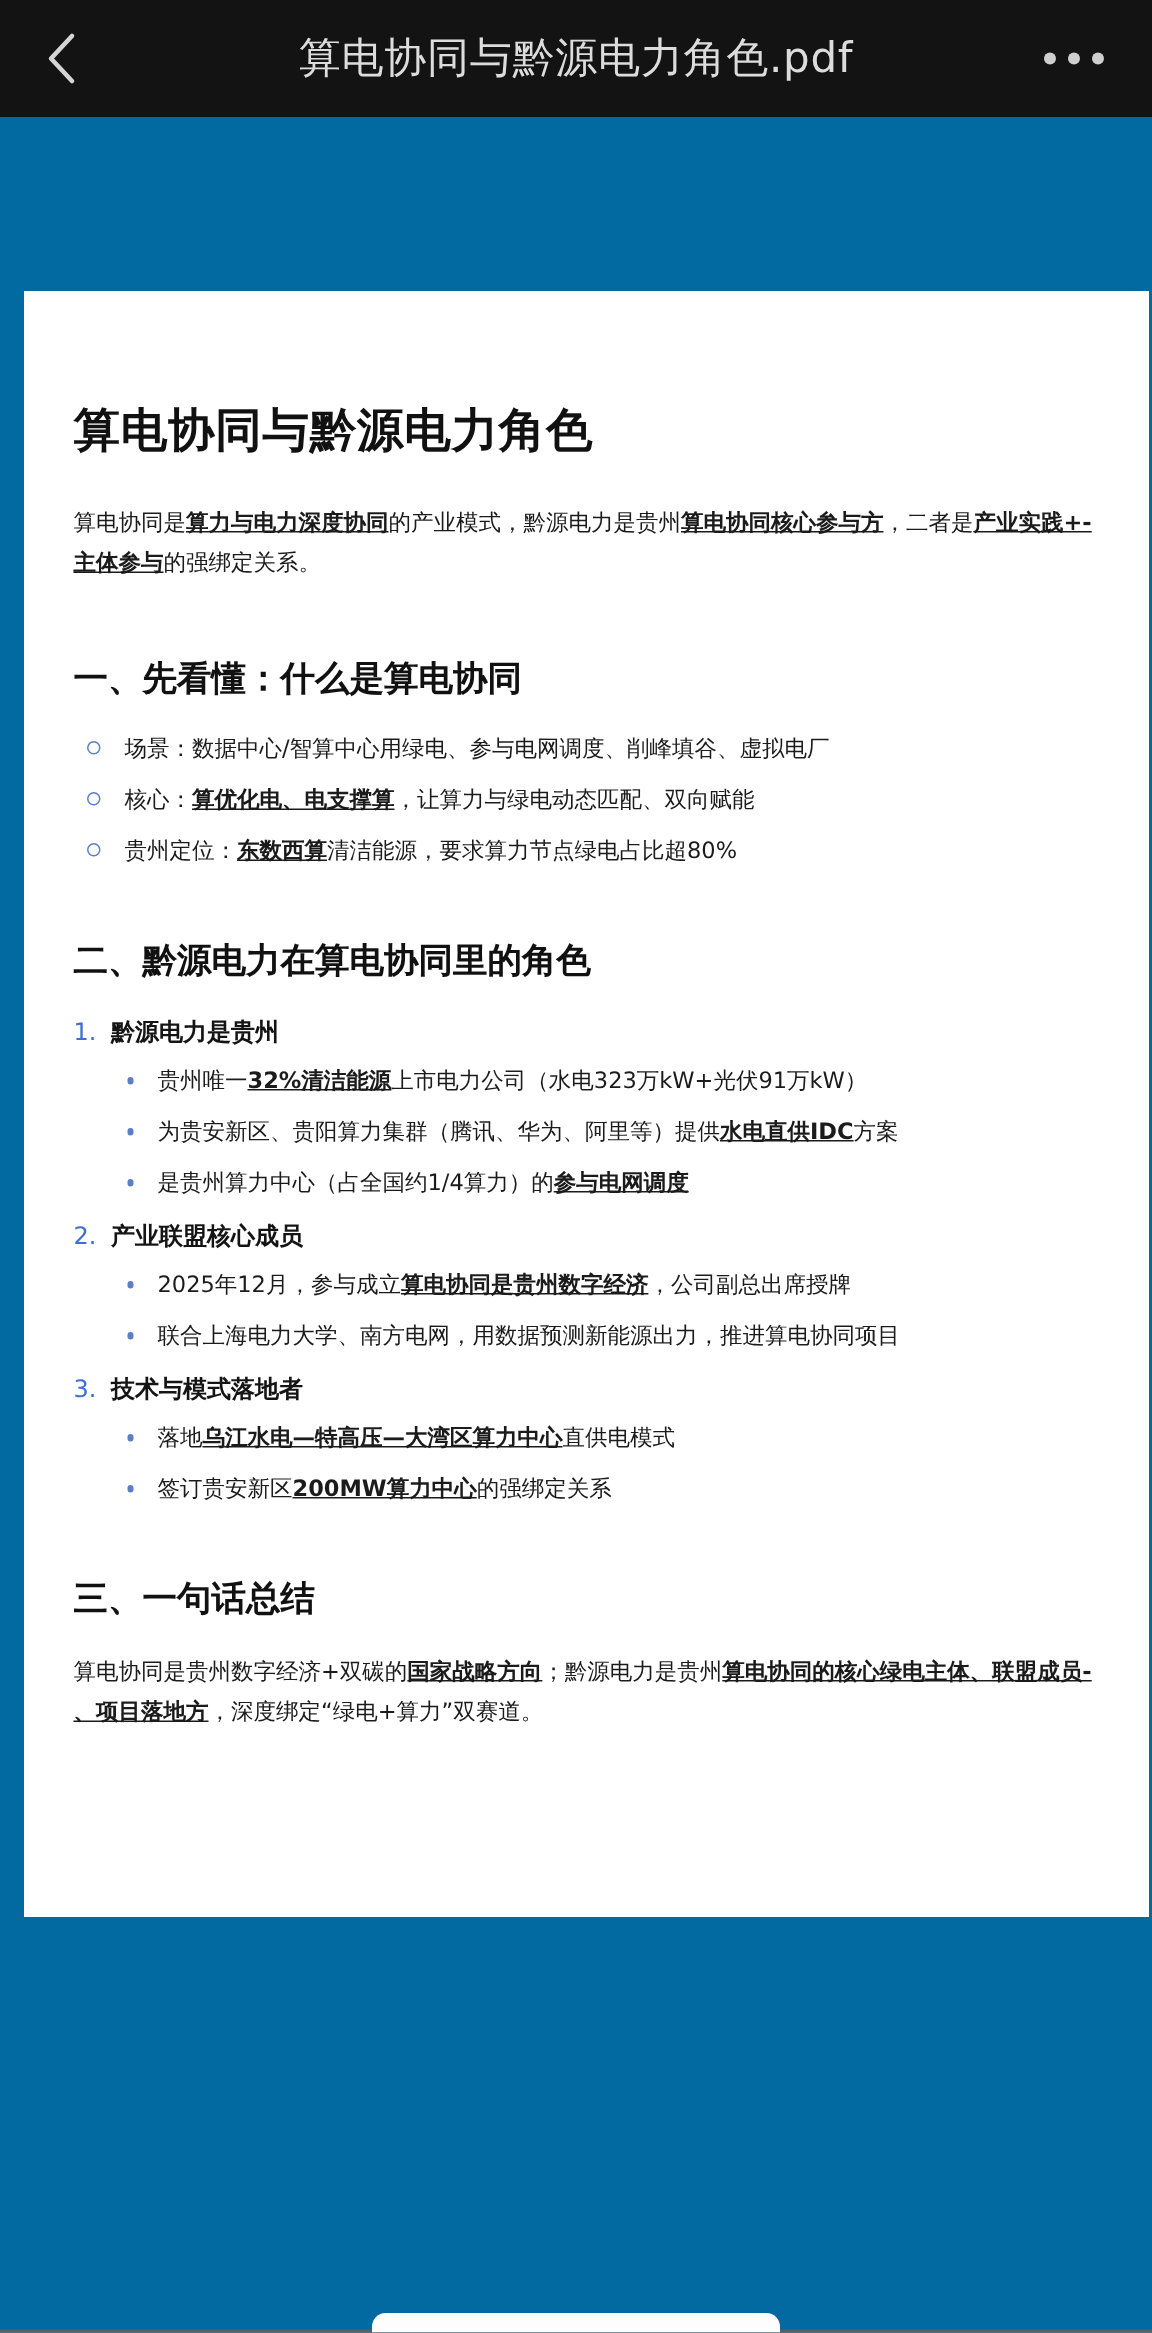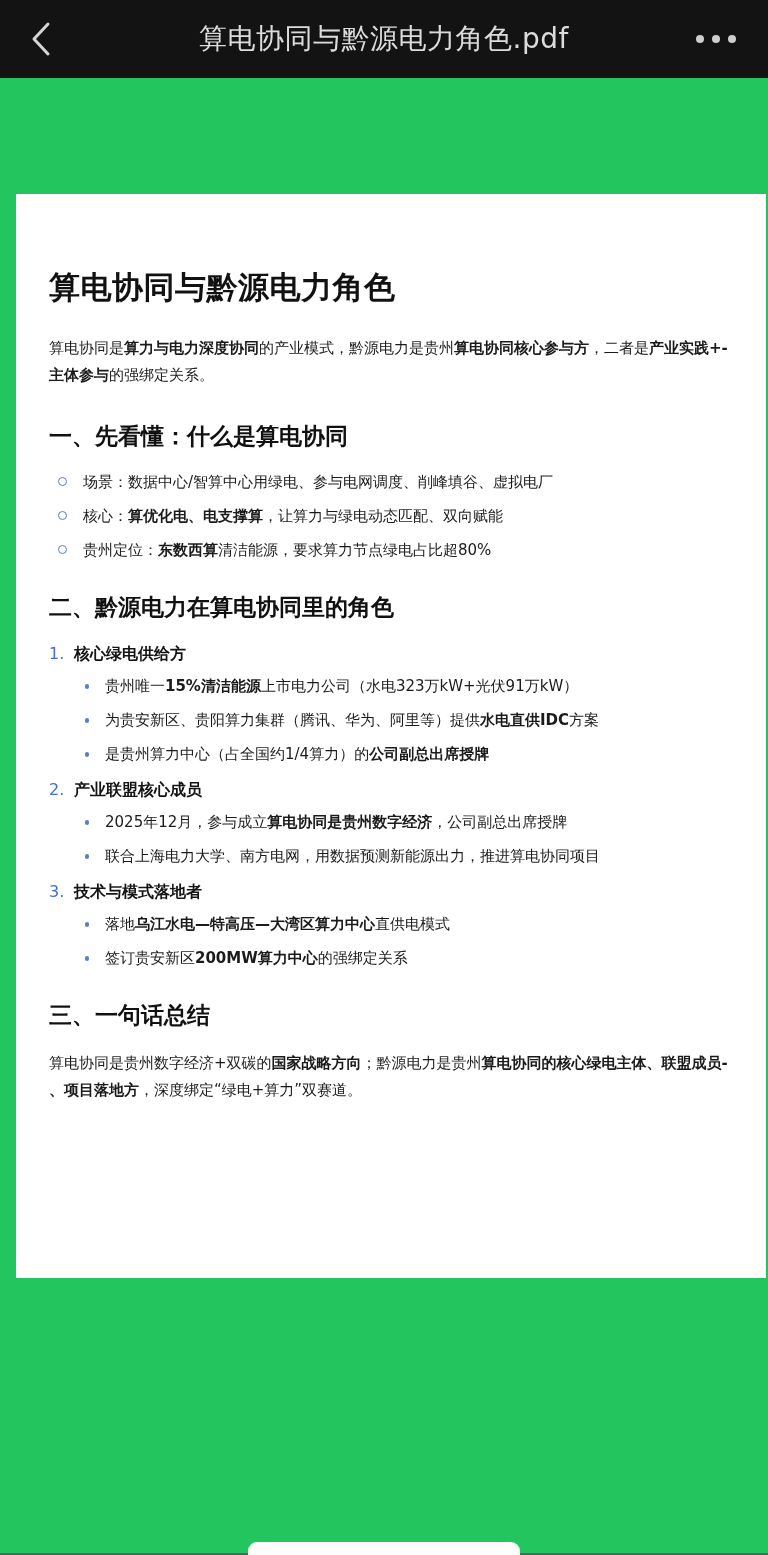--- a/index.html
+++ b/index.html
@@ -2,21 +2,21 @@
 <html><head>
 <meta charset="utf-8">
 <style>
   html,body{margin:0;padding:0;}
   body{
     width:768px;height:1555px;
     background:#131313;
     font-family:"DejaVu Sans","Liberation Sans",sans-serif;
     -webkit-font-smoothing:antialiased;
   }
-  .screen{position:relative;width:768px;height:1555px;background:#22c55e;overflow:hidden;}
+  .screen{position:relative;width:768px;height:1555px;background:#0369a1;overflow:hidden;}
 
   
   .topbar{
     position:absolute;top:0;left:0;right:0;height:78px;
     display:flex;align-items:center;justify-content:center;
     background:#131313;
   }
   .back-btn{
     position:absolute;left:16px;top:14px;width:50px;height:50px;
     background:none;border:none;padding:0;cursor:pointer;
@@ -40,24 +40,24 @@
     padding:74px 29px 0 33px;box-sizing:border-box;
     overflow:hidden;
   }
   .doc-title{
     font-size:31px;font-weight:700;color:#111;
     margin:0 0 28px 0;line-height:1.25;letter-spacing:.5px;
   }
   .para{
     font-size:15px;line-height:27px;margin:0;color:#1b1b1b;
   }
-  .bd{font-weight:700;}
+  .bd{font-weight:700;text-decoration:underline;}
   h2.sec{
     font-size:23px;font-weight:700;color:#111;
-    margin:33px 0 20px 0;line-height:1.3;
+    margin:50px 0 20px 0;line-height:1.3;
   }
   
   .obullets{list-style:none;margin:0;padding:0;}
   .obullets li{
     display:flex;align-items:flex-start;margin:0 0 14px 0;
     font-size:15px;line-height:20px;
   }
   .circ{
     flex:0 0 auto;width:7px;height:7px;border:1.5px solid #5b7fc4;border-radius:50%;
     margin:5px 16px 0 9px;
@@ -128,34 +128,34 @@
         <span class="txt"><span>贵州定位：</span><span class="bd">东数西算</span><span>清洁能源，要求算力节点绿电占比超80%</span></span>
       </li>
     </ul>
 
     <h2 class="sec">二、黔源电力在算电协同里的角色</h2>
     <ol class="numlist">
 
       <li class="numitem">
         <div class="numline">
           <span class="num">1.</span>
-          <span class="numtitle">核心绿电供给方</span>
+          <span class="numtitle">黔源电力是贵州</span>
         </div>
         <ul class="subs">
           <li>
             <span class="sdot"></span>
-            <span class="txt"><span>贵州唯一</span><span class="bd">15%清洁能源</span><span>上市电力公司（水电323万kW+光伏91万kW）</span></span>
+            <span class="txt"><span>贵州唯一</span><span class="bd">32%清洁能源</span><span>上市电力公司（水电323万kW+光伏91万kW）</span></span>
           </li>
           <li>
             <span class="sdot"></span>
             <span class="txt"><span>为贵安新区、贵阳算力集群（腾讯、华为、阿里等）提供</span><span class="bd">水电直供IDC</span><span>方案</span></span>
           </li>
           <li>
             <span class="sdot"></span>
-            <span class="txt"><span>是贵州算力中心（占全国约1/4算力）的</span><span class="bd">公司副总出席授牌</span></span>
+            <span class="txt"><span>是贵州算力中心（占全国约1/4算力）的</span><span class="bd">参与电网调度</span></span>
           </li>
         </ul>
       </li>
 
       <li class="numitem">
         <div class="numline">
           <span class="num">2.</span>
           <span class="numtitle">产业联盟核心成员</span>
         </div>
         <ul class="subs">

